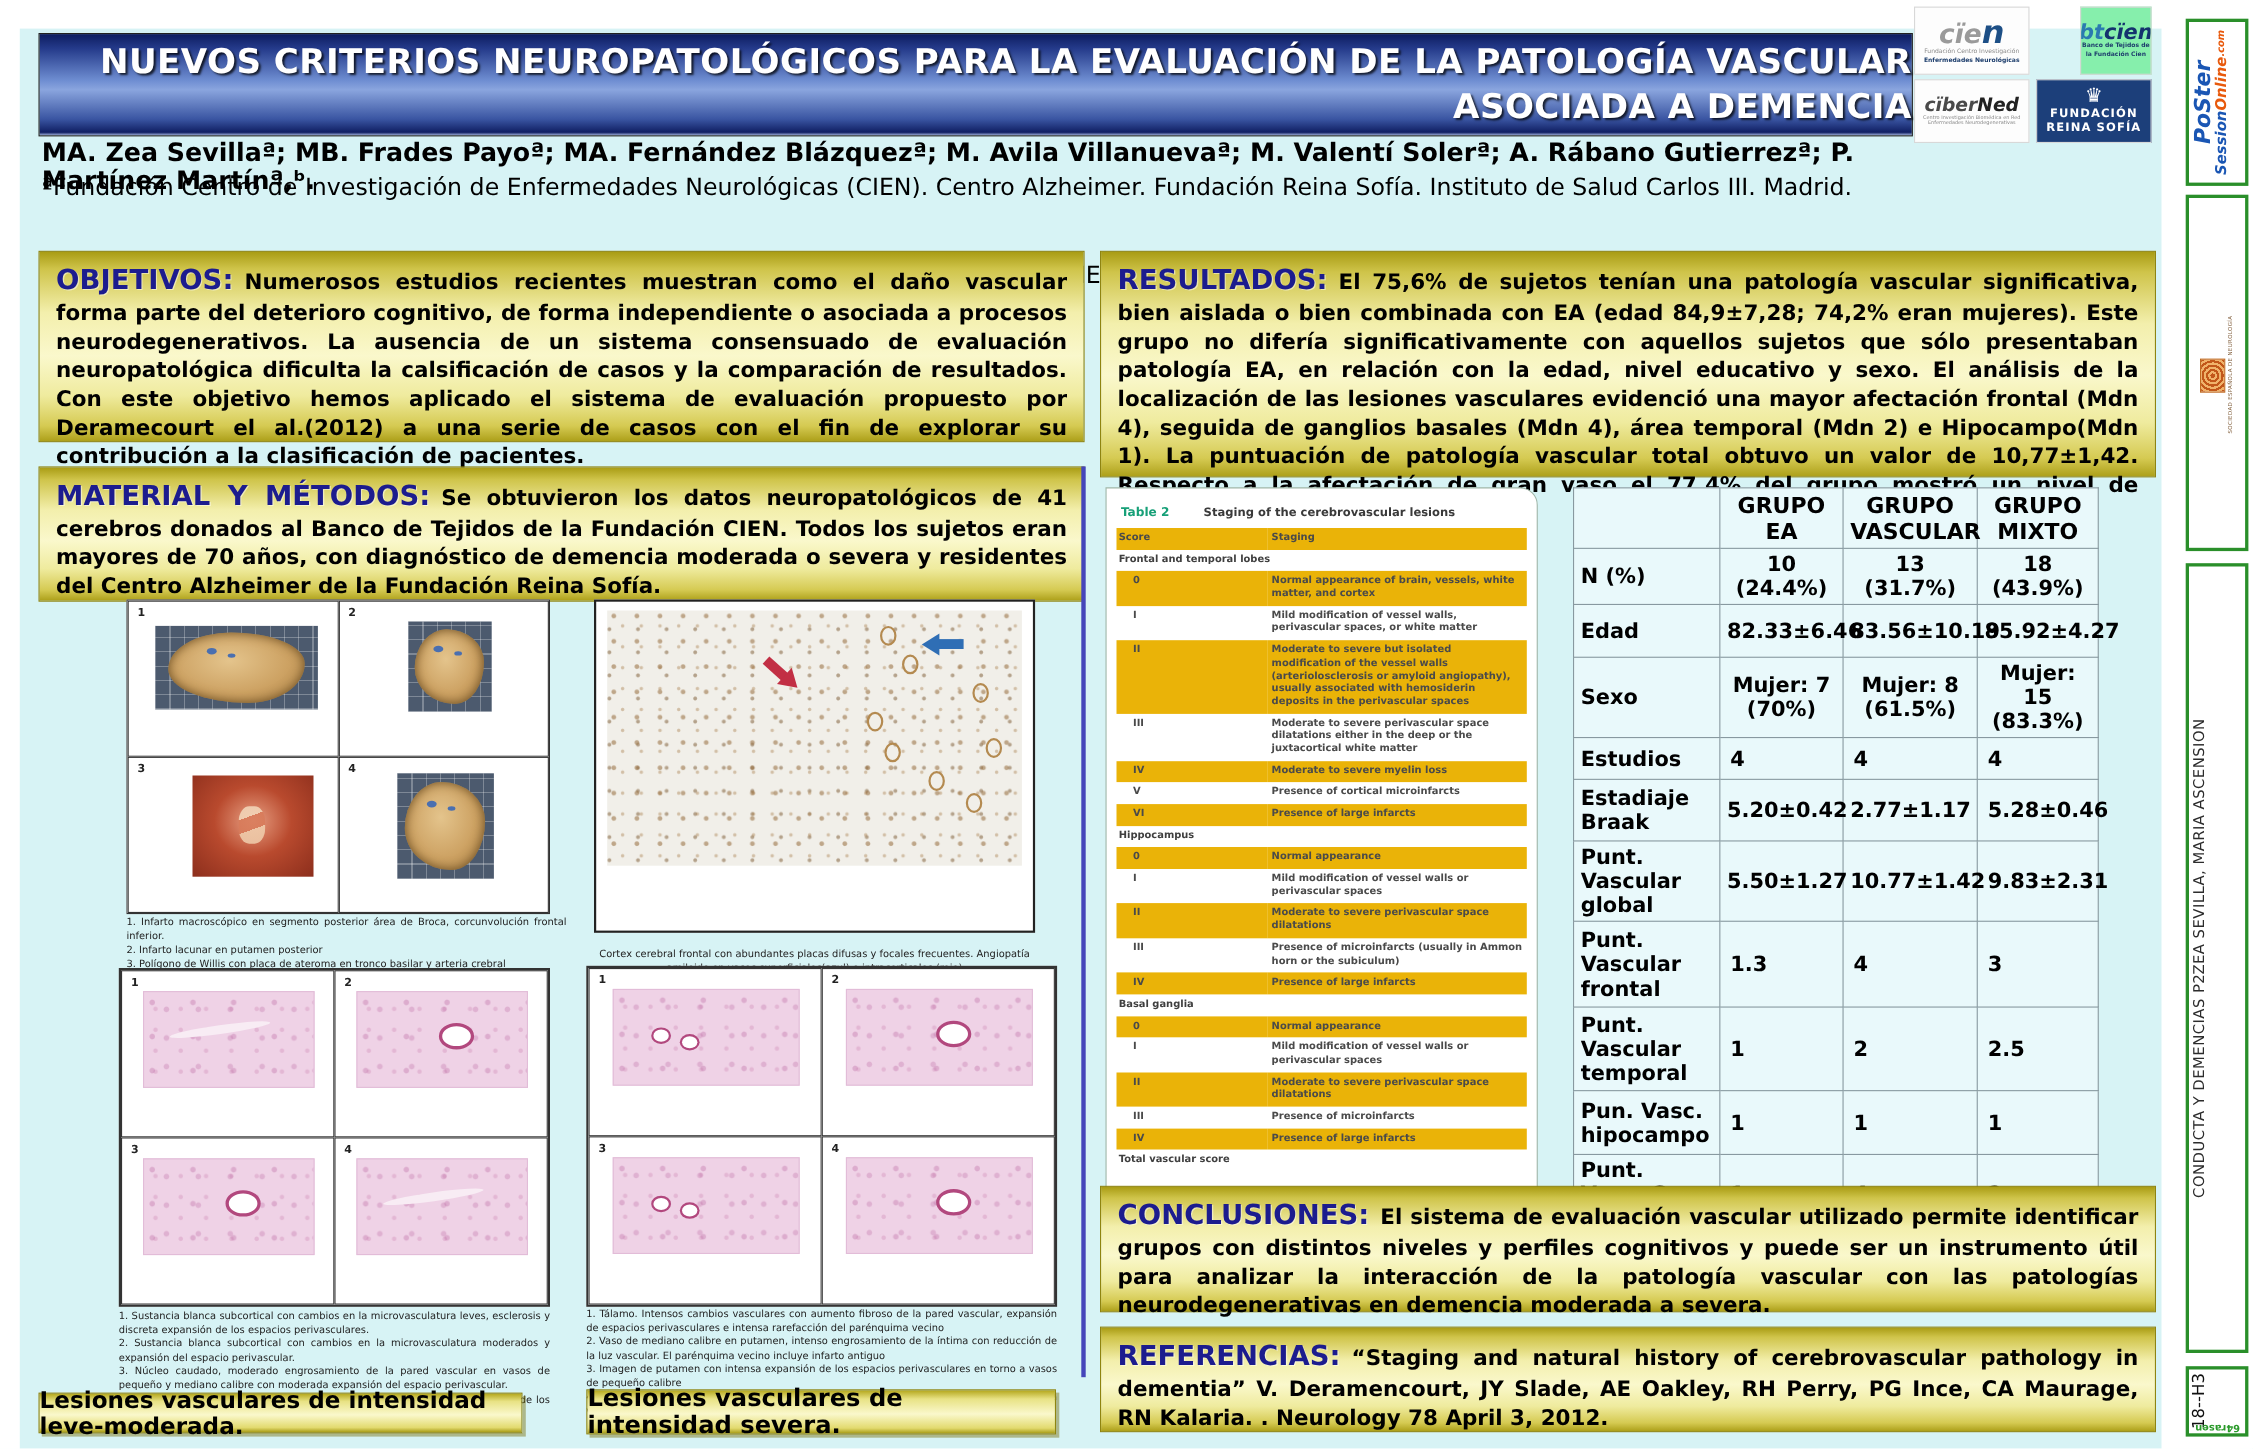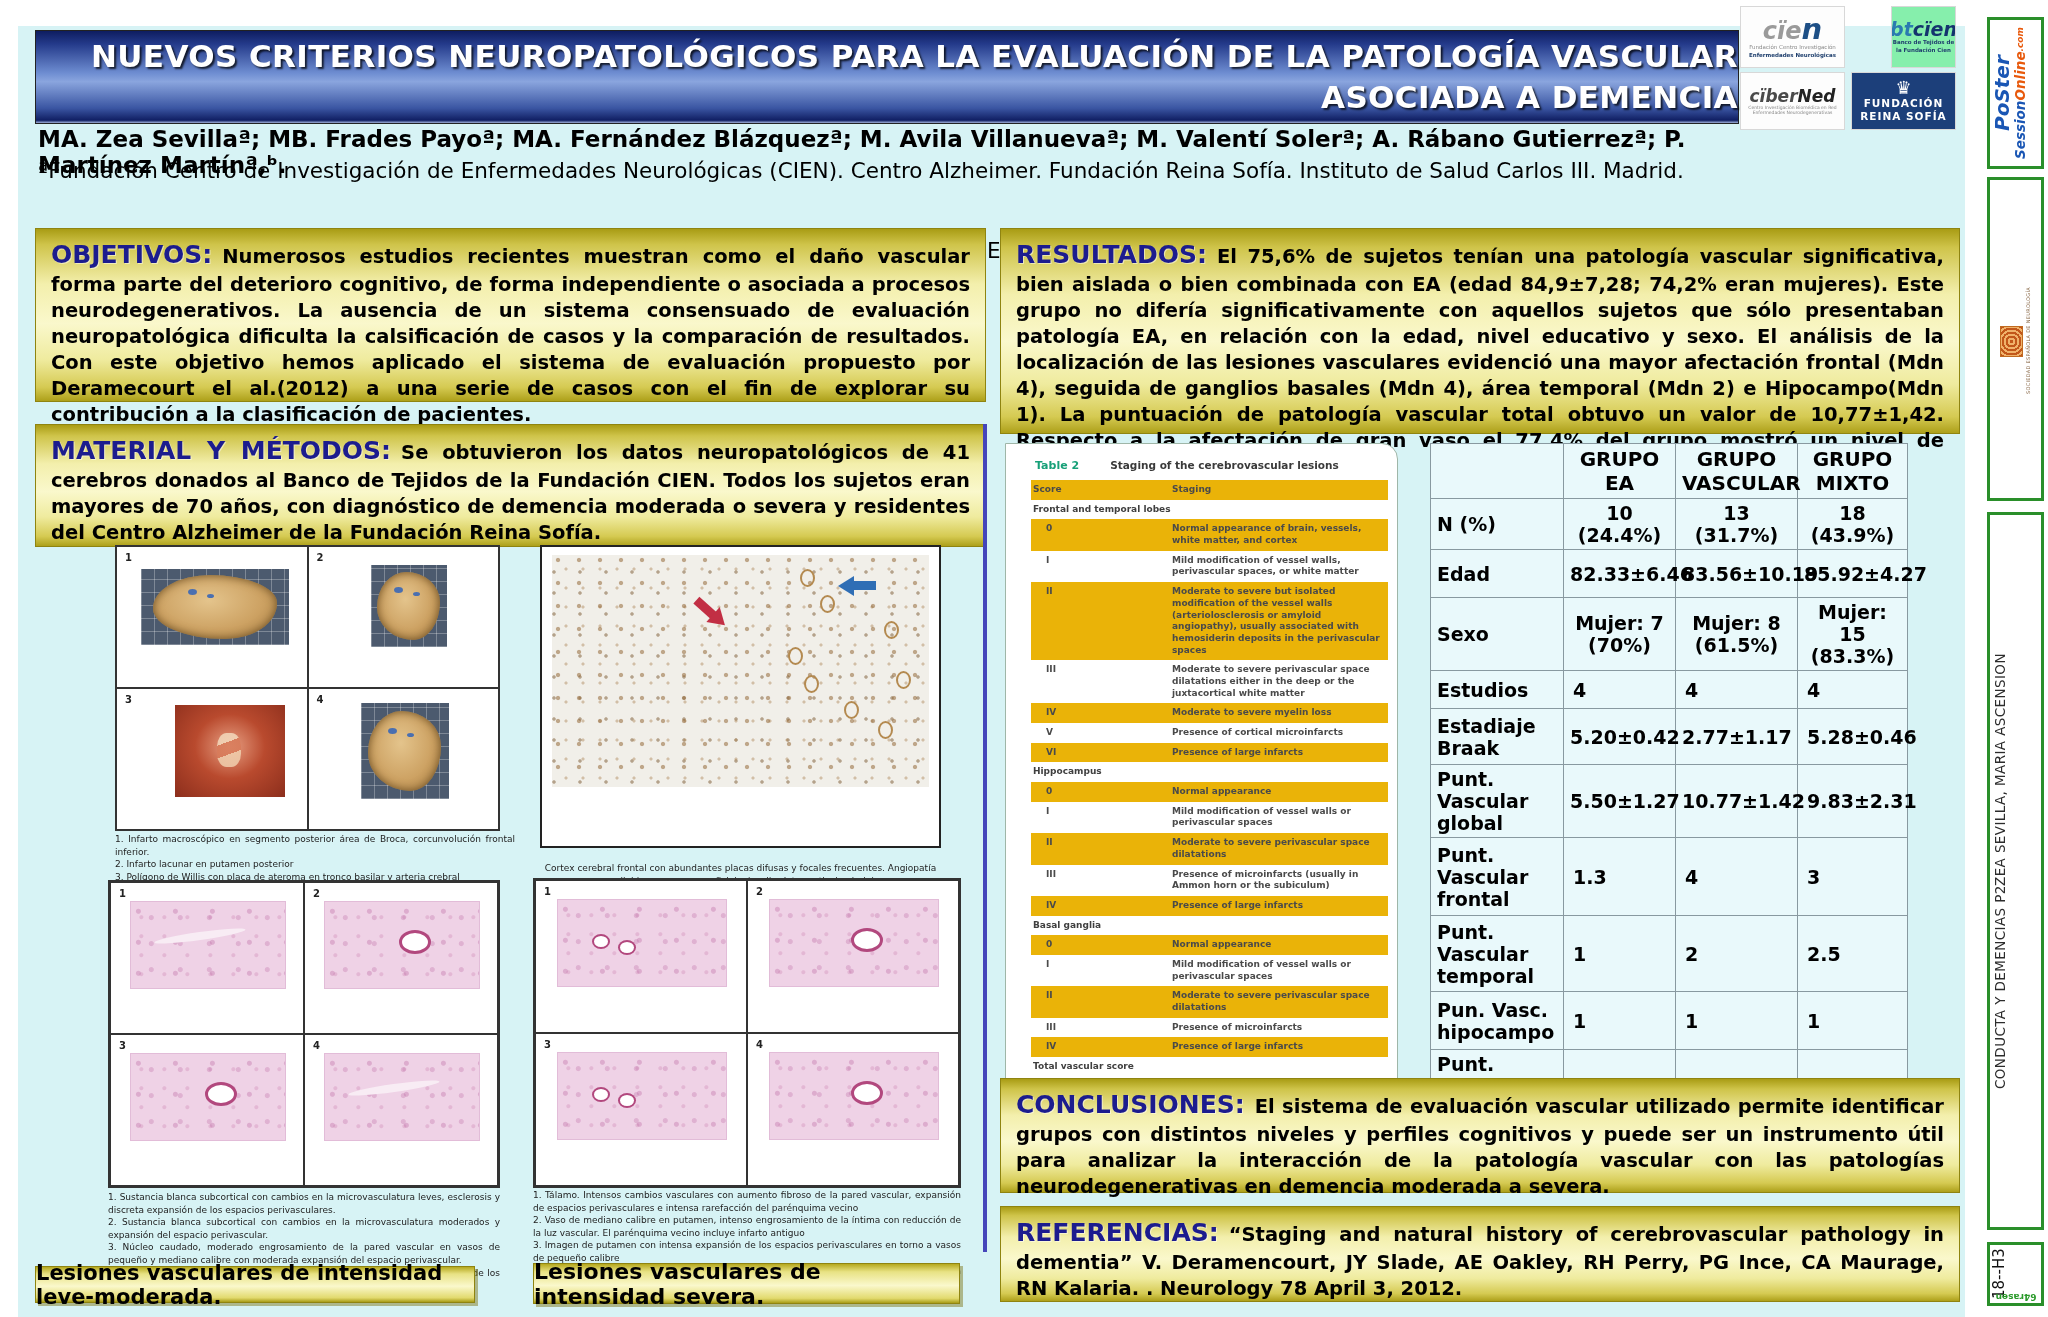--- a/index.html
+++ b/index.html
@@ -108,21 +108,21 @@
     box-shadow:3px 3px 0 rgba(120,110,10,.45);
     display:flex;align-items:center;justify-content:center;font-weight:bold;font-size:21px;color:#000;}
   .lbl-mild{left:35px;top:1266px;width:440px;}
   .lbl-severe{left:533px;top:1263px;width:427px;height:41px;font-size:22px;}
 
   
   .vsep{position:absolute;left:983px;top:424px;width:4px;height:828px;background:#4545ba;}
 
   
   .stpanel{position:absolute;left:1005px;top:443px;width:393px;height:644px;background:#fff;
-    border:1px solid #9fb6a8;border-radius:0 16px 0 0;box-sizing:border-box;padding:8px 9px 6px 25px;overflow:hidden;}
+    border:1px solid #9fb6a8;border-radius:0 16px 0 0;box-sizing:border-box;padding:8px 9px 6px 9px;overflow:hidden;}
   .st-head{margin:2px 0 7px 4px;}
   .st-tag{color:#17a078;font-weight:bold;font-size:11px;margin-right:26px;}
   .st-title{color:#3a3a3a;font-weight:bold;font-size:10.5px;}
   table.st{width:100%;border-collapse:collapse;font-size:9px;color:#4a4a4a;font-weight:bold;line-height:1.3;}
   table.st td{padding:4px 4px;vertical-align:top;}
   table.st td.sc{width:118px;padding-left:15px;}
   table.st td.sec{padding-left:2px;color:#3f3f3f;}
   table.st tr.g{background:#eab308;}
 
   

